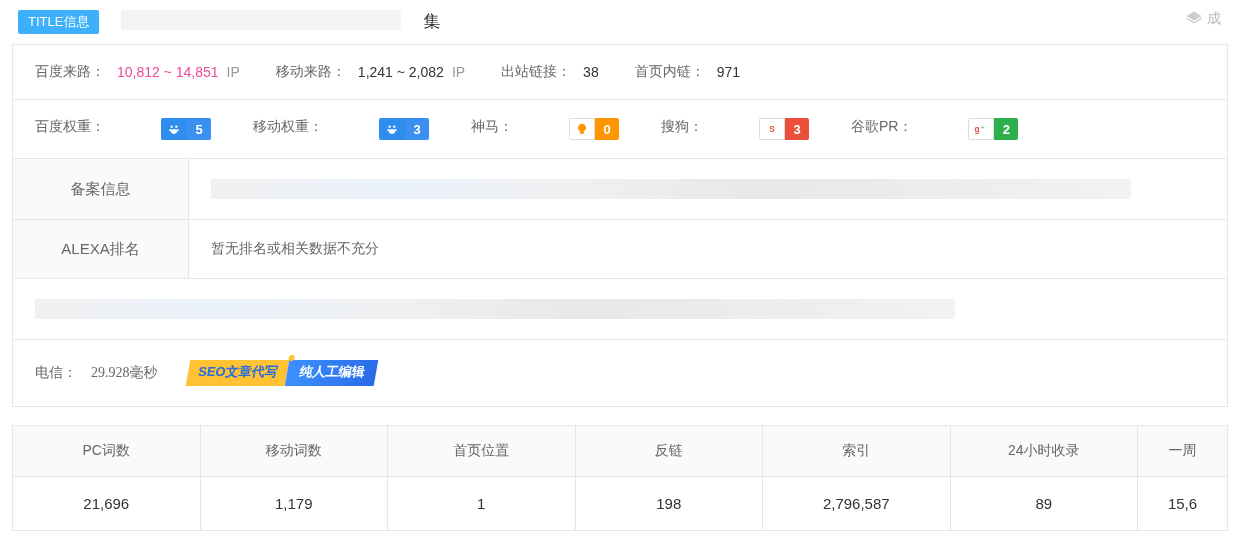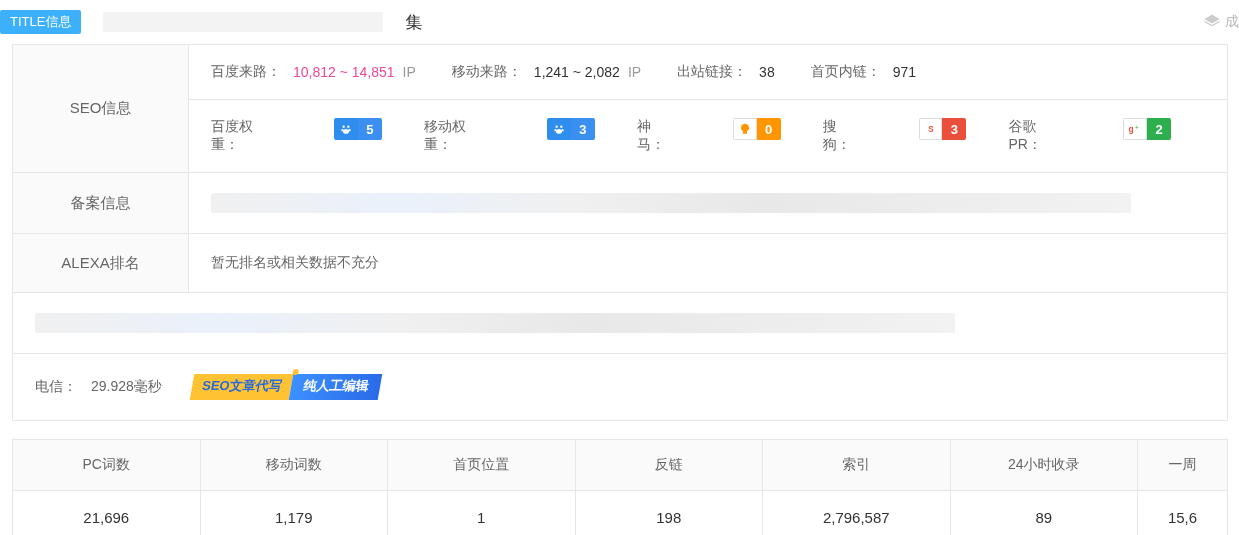--- a/index.html
+++ b/index.html
@@ -5,22 +5,22 @@
   * { box-sizing: border-box; margin: 0; padding: 0; }
   body {
     font-family: "Microsoft YaHei", Arial, sans-serif;
     font-size: 14px;
     color: #666;
     background: #fff;
     width: 1239px;
   }
   .top-bar {
     display: flex;
-    align-items: center;
-    padding: 10px 0;
+    align-items: flex-start;
+    padding: 10px 18px;
     gap: 22px;
   }
   .title-badge {
     background: #3db0fc;
     color: #fff;
     padding: 3px 10px;
     font-size: 13px;
     border-radius: 2px;
   }
   .title-text {
@@ -112,21 +112,21 @@
   .bg-red { background: #e94f3a; }
   .bg-green2 { background: #2eaf4d; }
   .single-row { padding: 20px 22px; display:flex; align-items:center; gap:10px; }
   .redacted-bar {
     height: 20px;
     flex: 1;
     background: linear-gradient(90deg, #f0f0f0 0%, #eaf1fb 20%, #f0f0f0 40%, #e8e8e8 60%, #f2f2f2 100%);
     border-radius: 2px;
     max-width: 920px;
   }
-  .speed-val { color: #666; margin-right: 20px; }
+  .speed-val { color: #666; margin-right: 20px; font-family: Liberation Serif, serif; }
   .promo-banner {
     display: inline-flex;
     align-items: stretch;
     height: 26px;
     position: relative;
     transform: skewX(-10deg);
     border-radius: 2px;
     overflow: visible;
   }
   .promo-l {
@@ -187,21 +187,20 @@
     <svg width="18" height="18" viewBox="0 0 24 24">
         <path fill="#ccc" d="M12 2L2 8l10 6 10-6-10-6zm0 14L2 10v2l10 6 10-6v-2l-10 6z"></path>
       </svg>
     <span>成</span>
   </div>
 </div>
 
 <div class="info-table">
 
   <div class="info-row">
-    <div class="info-label">SEO信息</div>
     <div class="info-content">
       <div class="seo-row1">
         <span class="metric-label">百度来路：</span>
         <span class="metric-val red">10,812 ~ 14,851</span>
         <span class="ip-suffix">IP</span>
 
         <span class="metric-label">移动来路：</span>
         <span class="metric-val">1,241 ~ 2,082</span>
         <span class="ip-suffix">IP</span>
 

